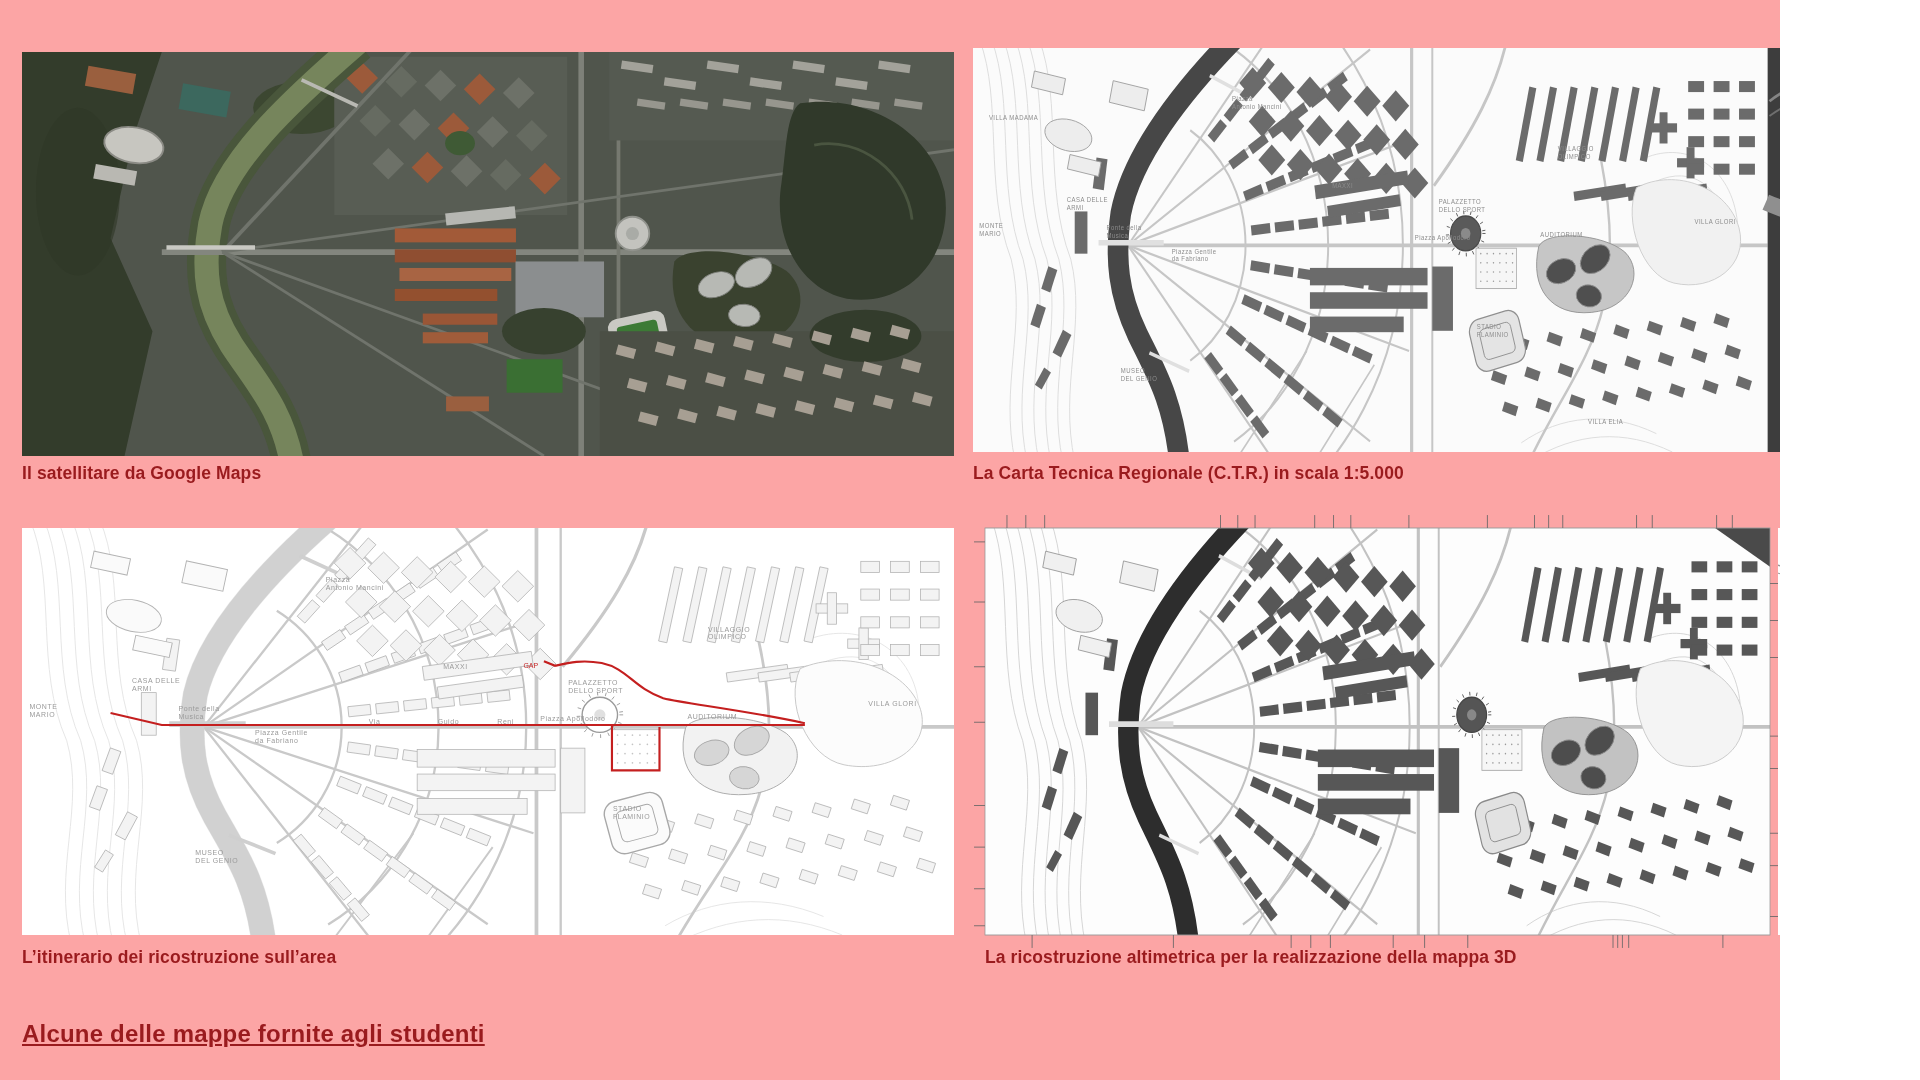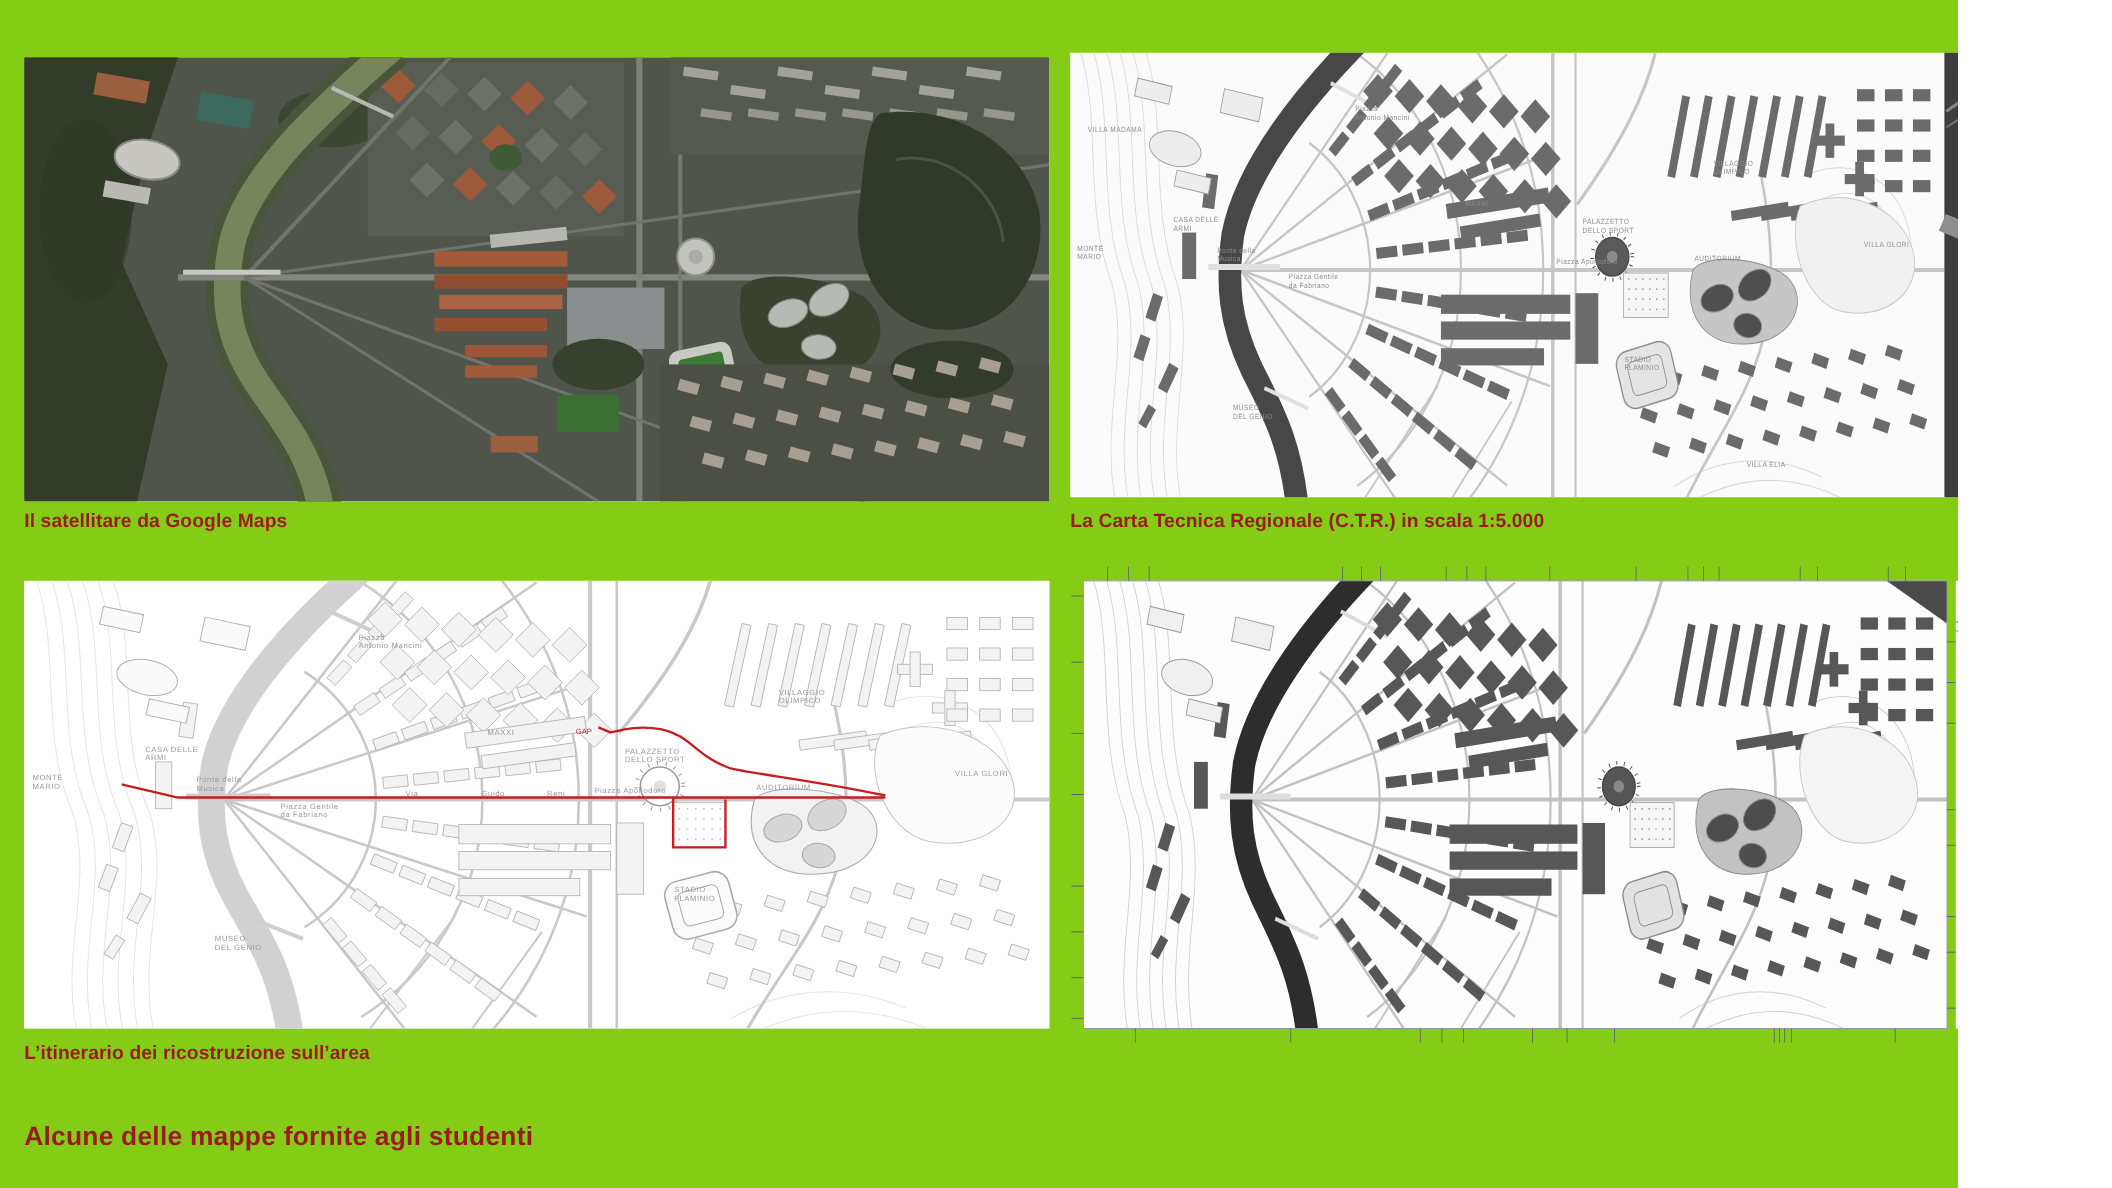--- a/index.html
+++ b/index.html
@@ -1,22 +1,22 @@
 <!DOCTYPE html>
 <html><head>
 <meta charset="utf-8">
 <style>
   html,body{margin:0;padding:0;background:#ffffff;}
-  .page{position:relative;width:1780px;height:1080px;background:#84cc16;overflow:hidden;
+  .page{position:relative;width:1780px;height:1080px;background:#fca5a5;overflow:hidden;
         font-family:"Liberation Sans","DejaVu Sans",sans-serif;}
   figure.panel{position:absolute;margin:0;padding:0;overflow:hidden;background:#fff;}
   figure.panel.ov{overflow:visible;}
   figure.panel svg{width:100%;height:100%;display:block;overflow:visible;}
   .caption{position:absolute;font-weight:bold;font-size:17.5px;color:#9a1b1e;letter-spacing:.1px;white-space:nowrap;}
-  .heading{position:absolute;font-weight:bold;font-size:24px;color:#9a1b1e;letter-spacing:.2px;white-space:nowrap;}
+  .heading{position:absolute;font-weight:bold;font-size:24px;color:#9a1b1e;letter-spacing:.2px;white-space:nowrap;text-decoration:underline;}
 </style>
 </head>
 <body>
 
 <div class="page">
 
   <figure class="panel" id="p-sat" style="left:22px;top:52px;width:932px;height:404px">
     <svg id="svg-sat" viewBox="0 0 1000 434" preserveAspectRatio="none">
         <rect x="0" y="0" width="1000" height="434" fill="#50554c"></rect>
         <path d="M0,0 L150,0 L120,90 L95,200 L140,300 L110,434 L0,434 Z" fill="#333c2b"></path>
@@ -920,16 +920,17 @@
     <path d="M 68,50 C 76,140 84,250 98,410"></path>
     <path d="M 118,18 C 128,120 134,250 126,410"></path>
     <path d="M 130,16 C 140,120 146,250 138,410"></path>
     <path d="M 88,360 C 100,345 112,350 124,338" stroke-width="1"></path>
     <path d="M 88,410 C 80,380 60,372 48,380"></path>
     <path d="M 58,52 C 50,40 40,34 28,38" stroke-width="1"></path>
   </g>
   <path d="M 63,51 C 71,140 79,250 93,410" fill="none" stroke="#b5b5b5" stroke-width="0.8" stroke-dasharray="4 3"></path>
       </svg>
   </figure>
+  <div class="caption" style="left: 985px; top: 947px; color: rgb(154, 27, 30);">La ricostruzione altimetrica per la realizzazione della mappa 3D</div>
 
   <div class="heading" style="left: 22px; top: 1020px; color: rgb(154, 27, 30);">Alcune delle mappe fornite agli studenti</div>
 
 </div>
 
 </body></html>

